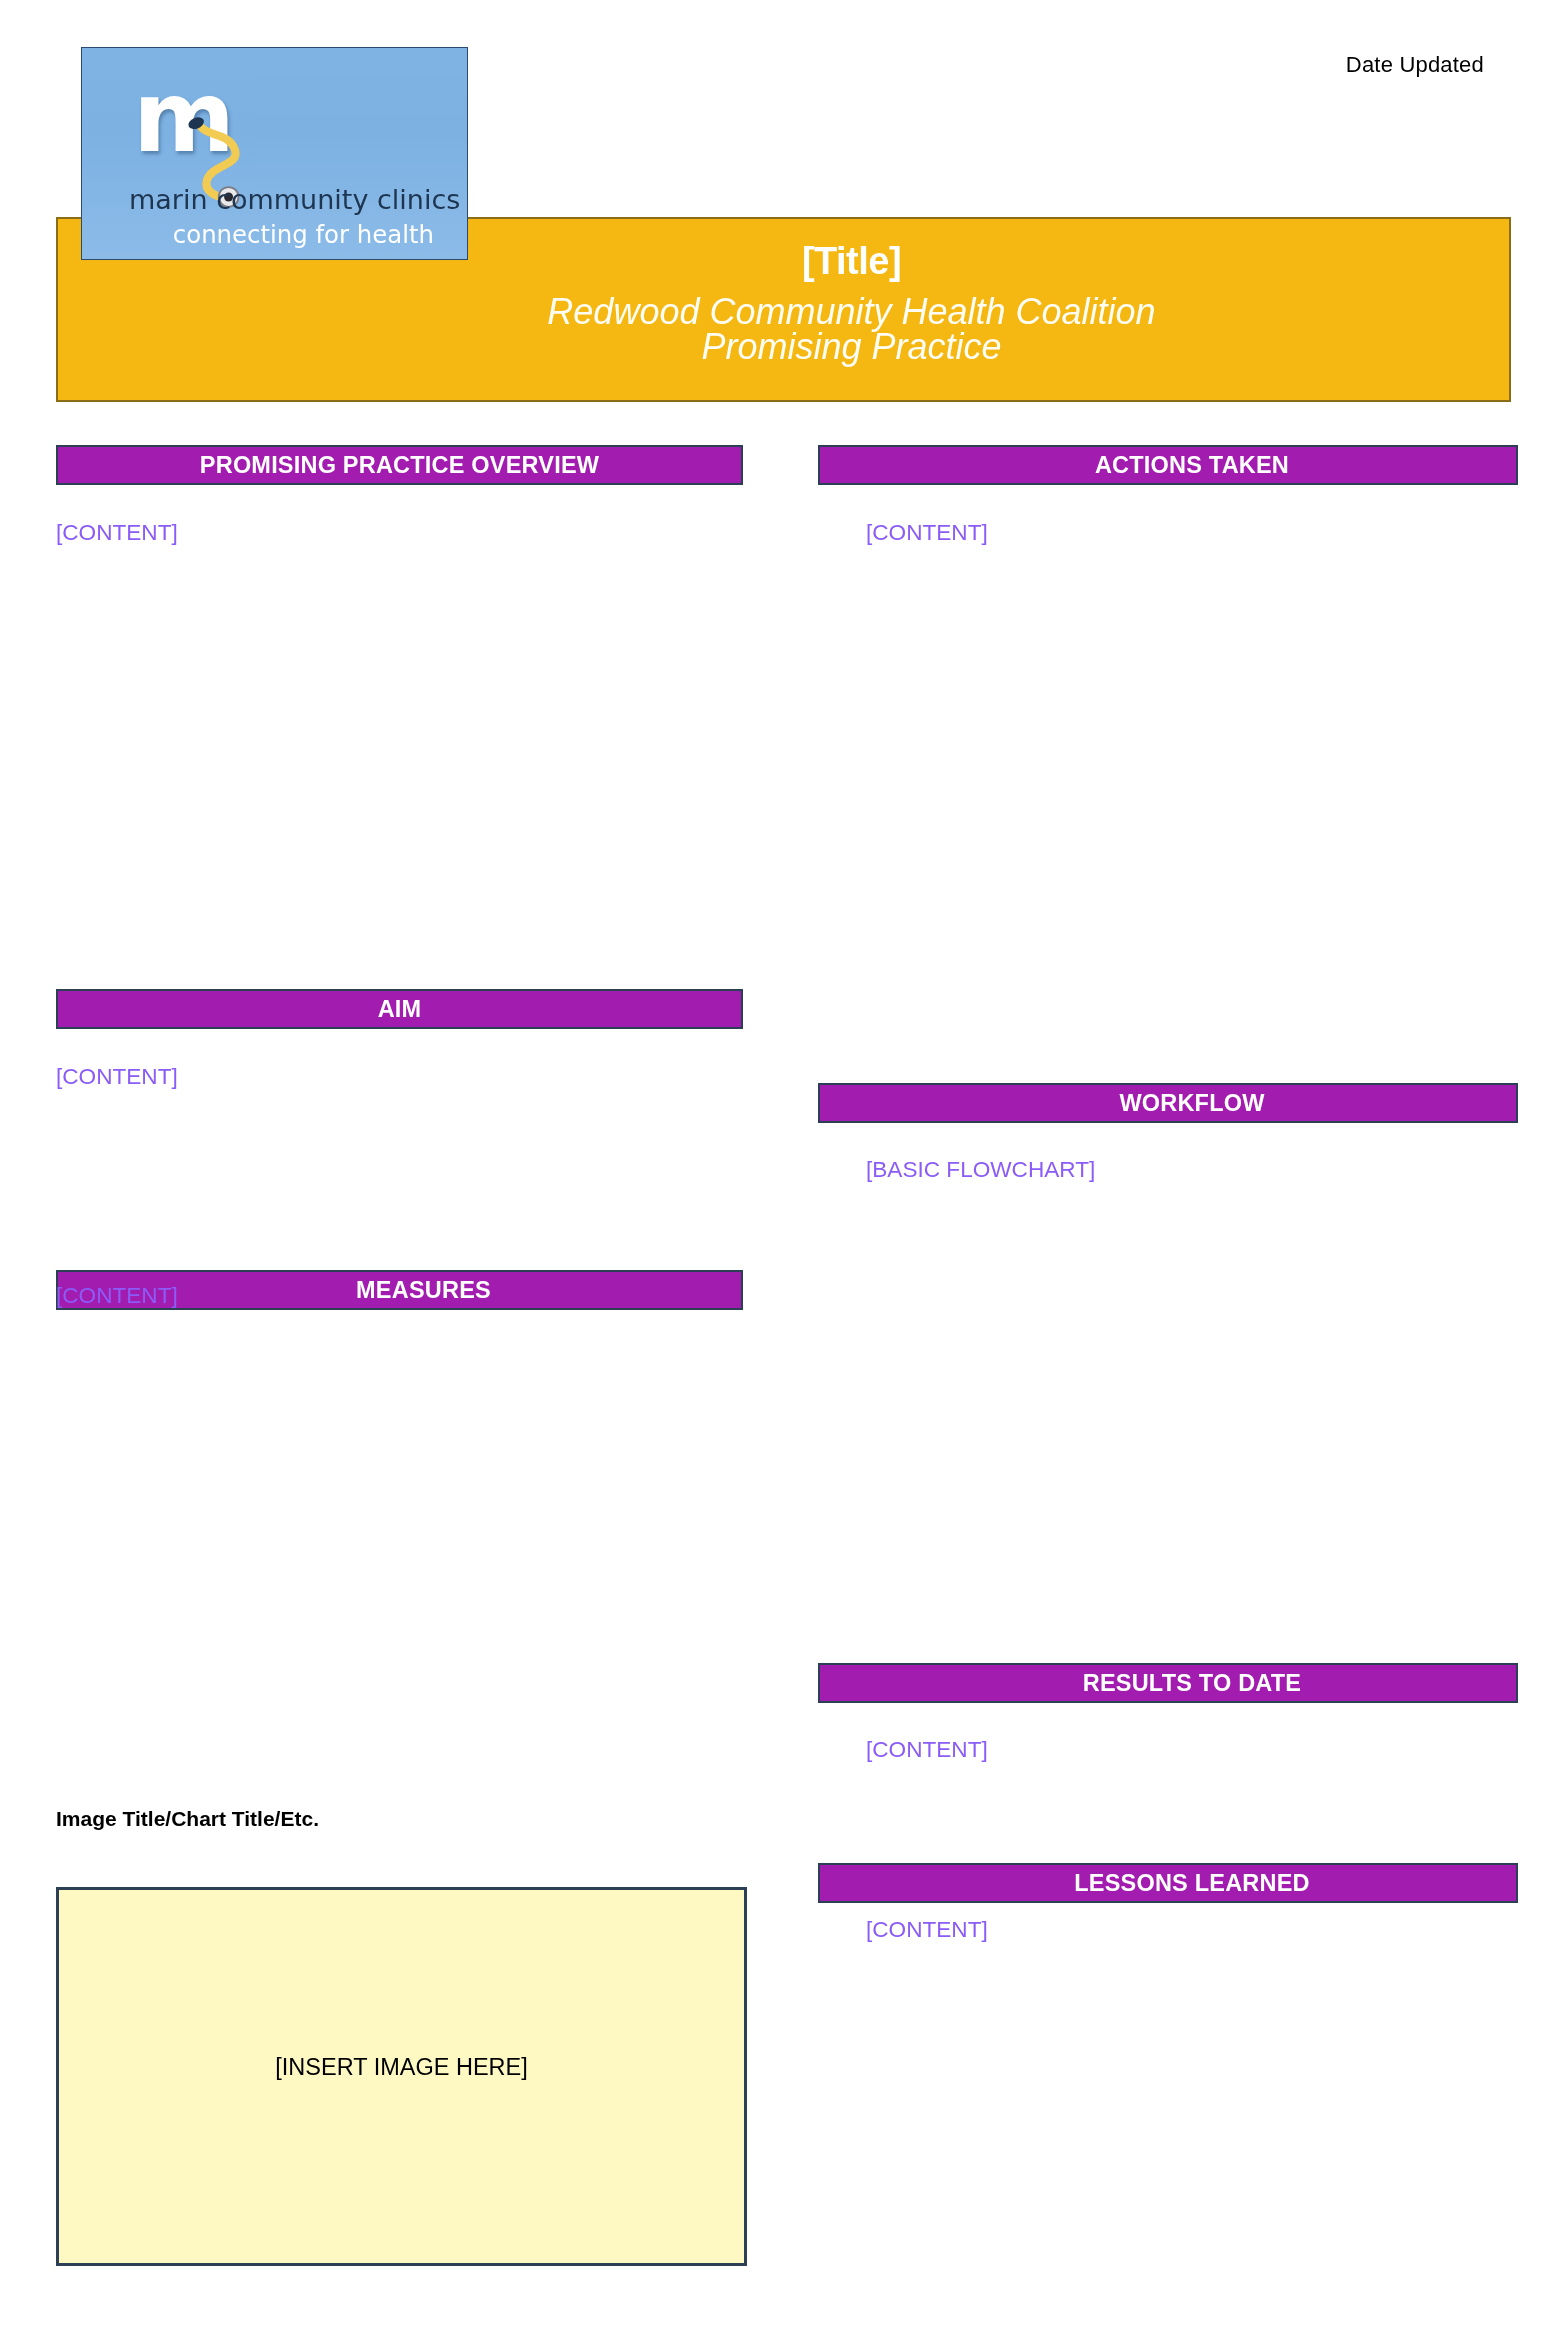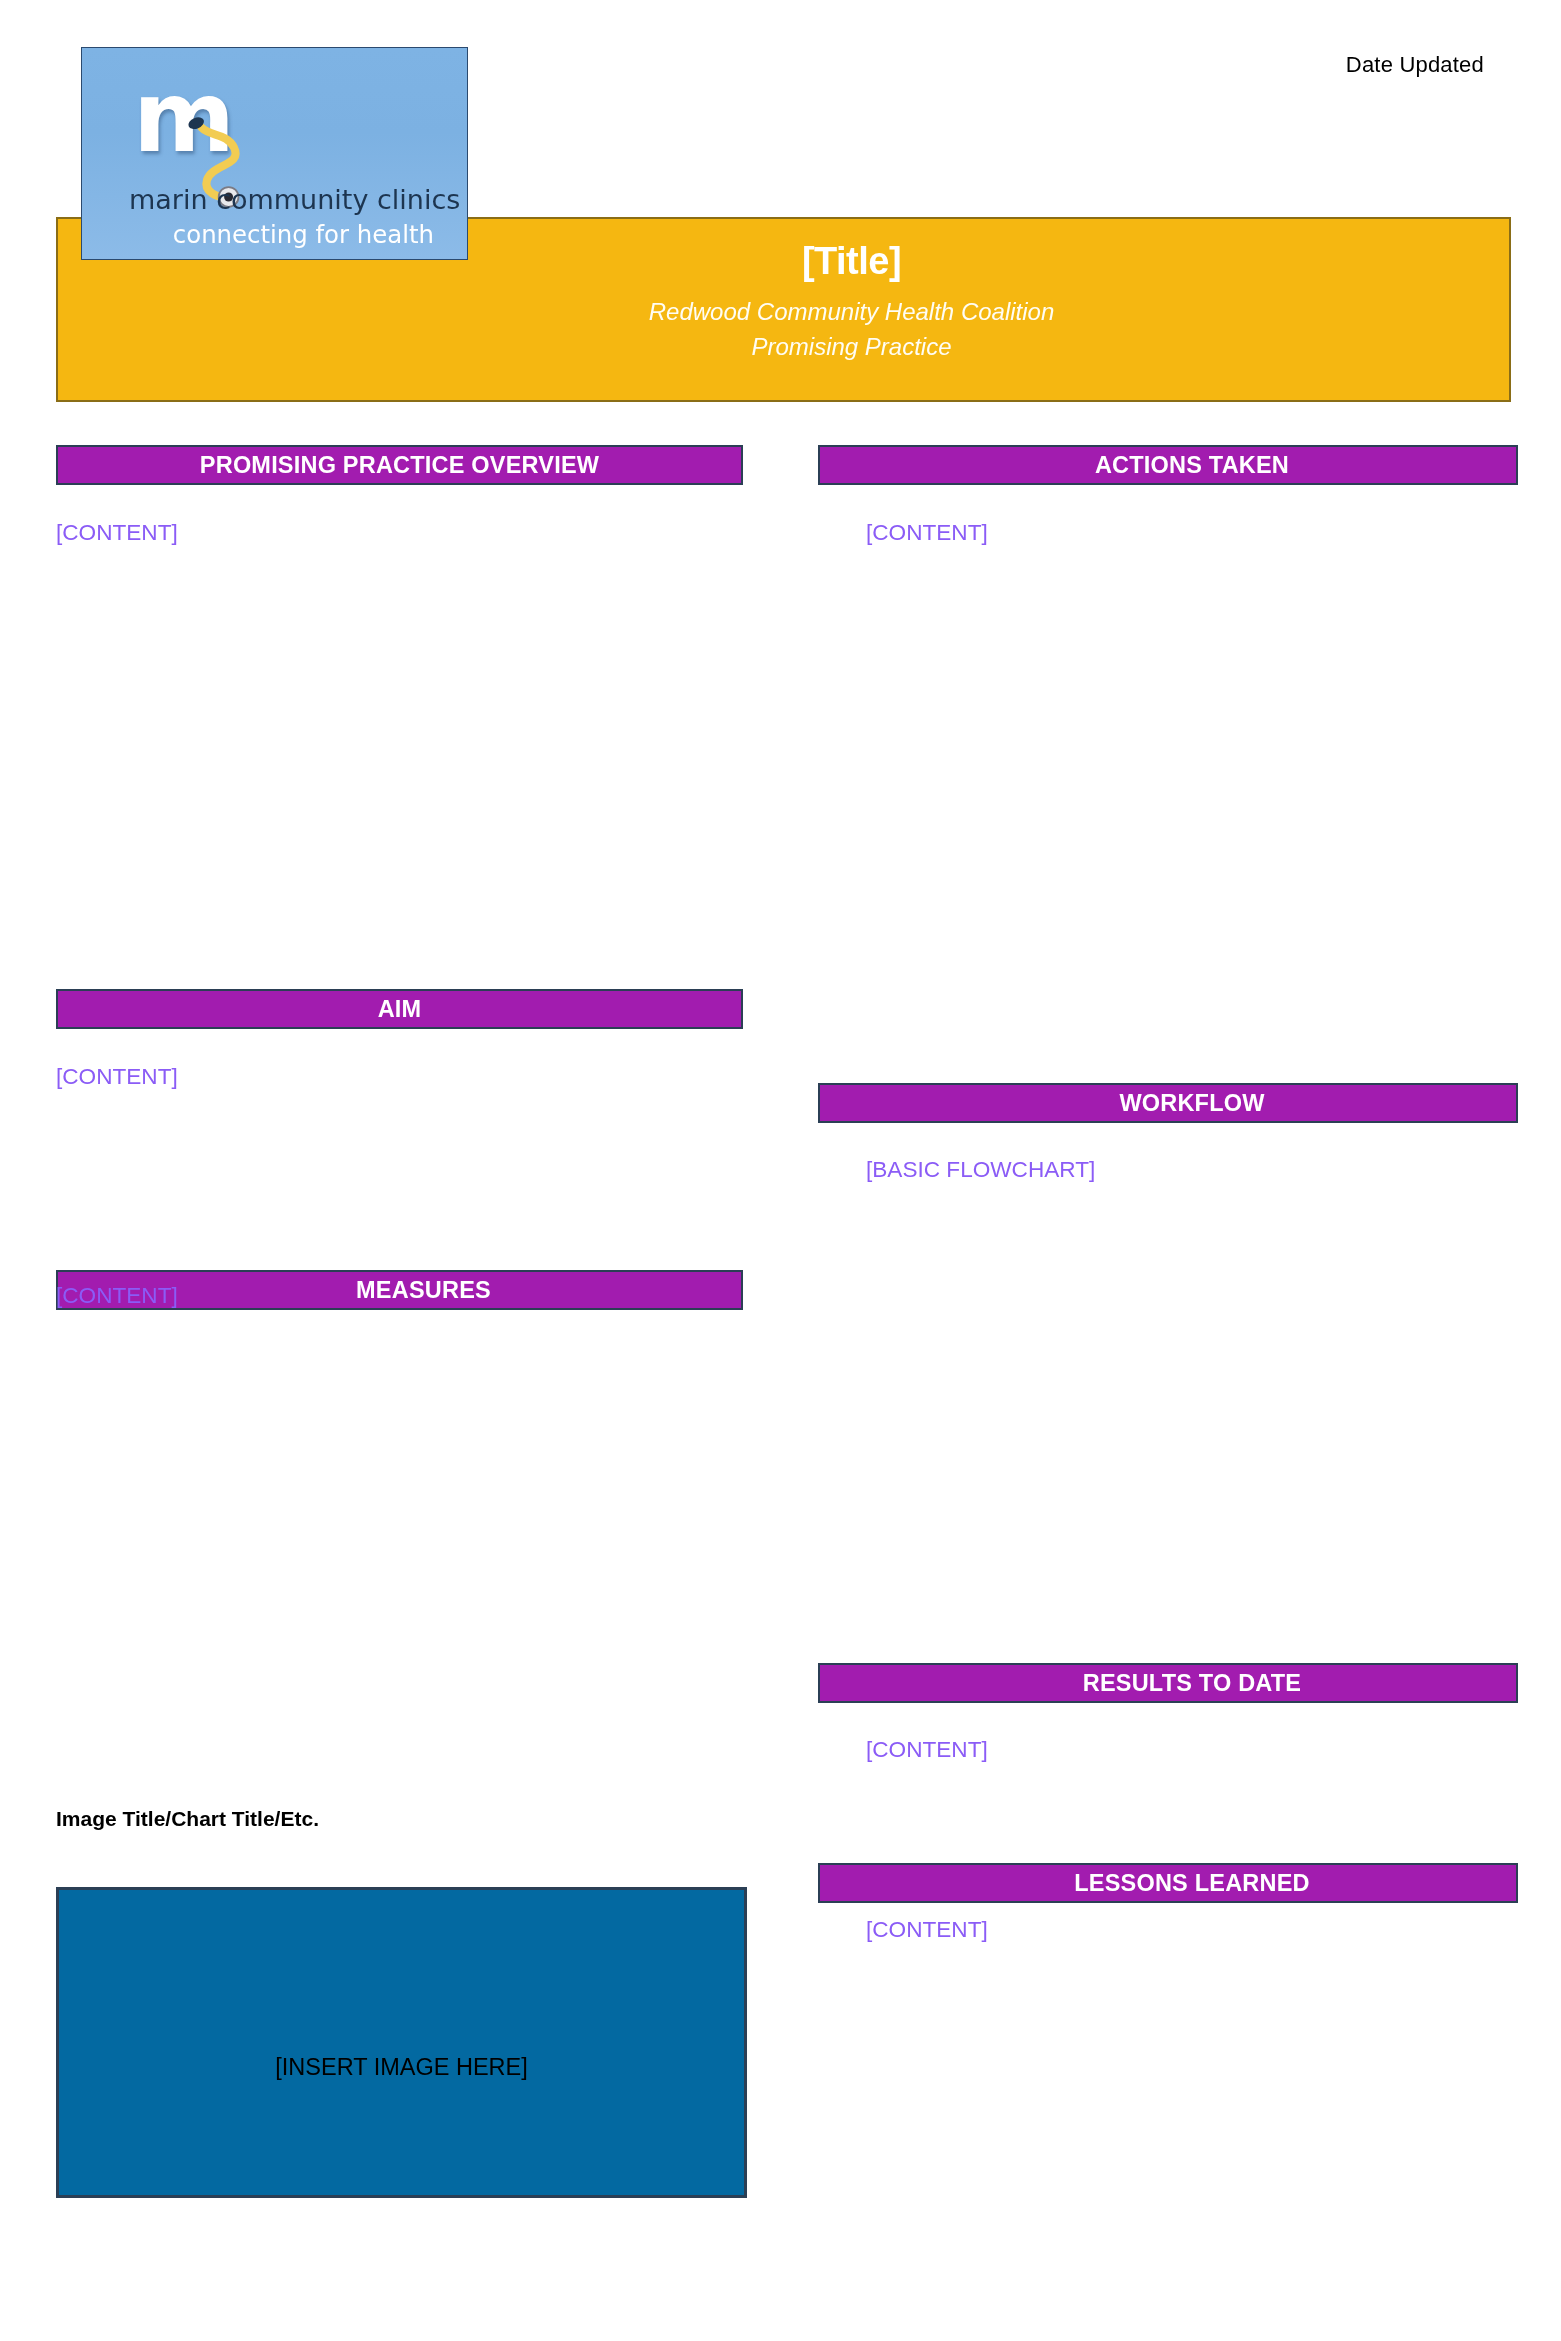--- a/index.html
+++ b/index.html
@@ -99,21 +99,21 @@
     top: 21px;
     font-size: 38px;
     font-weight: bold;
     color: #ffffff;
     letter-spacing: -0.5px;
   }
   #title-sub {
     position: absolute;
     left: 0; right: 0;
     top: 75px;
-    font-size: 24px;
+    font-size: 36px;
     font-style: italic;
     line-height: 35px;
     color: #fffdf4;
   }
   
   #title-main, #title-sub { padding-left: 90px; margin-left: 46px; }
 
   
   .sec-head {
     position: absolute;
@@ -148,23 +148,23 @@
     top: 1807px;
     font-size: 21px;
     font-weight: bold;
     color: #000000;
   }
   #img-box {
     position: absolute;
     left: 56px;
     top: 1887px;
     width: 691px;
-    height: 311px;
+    height: 379px;
     border: 3.6px solid #2b3f55;
-    background: #0369a1;
+    background: #fef9c3;
   }
   #img-box-label {
     position: absolute;
     left: 0; right: 0;
     top: 164px;
     text-align: center;
     font-size: 23.5px;
     color: #000000;
   }
 </style>

